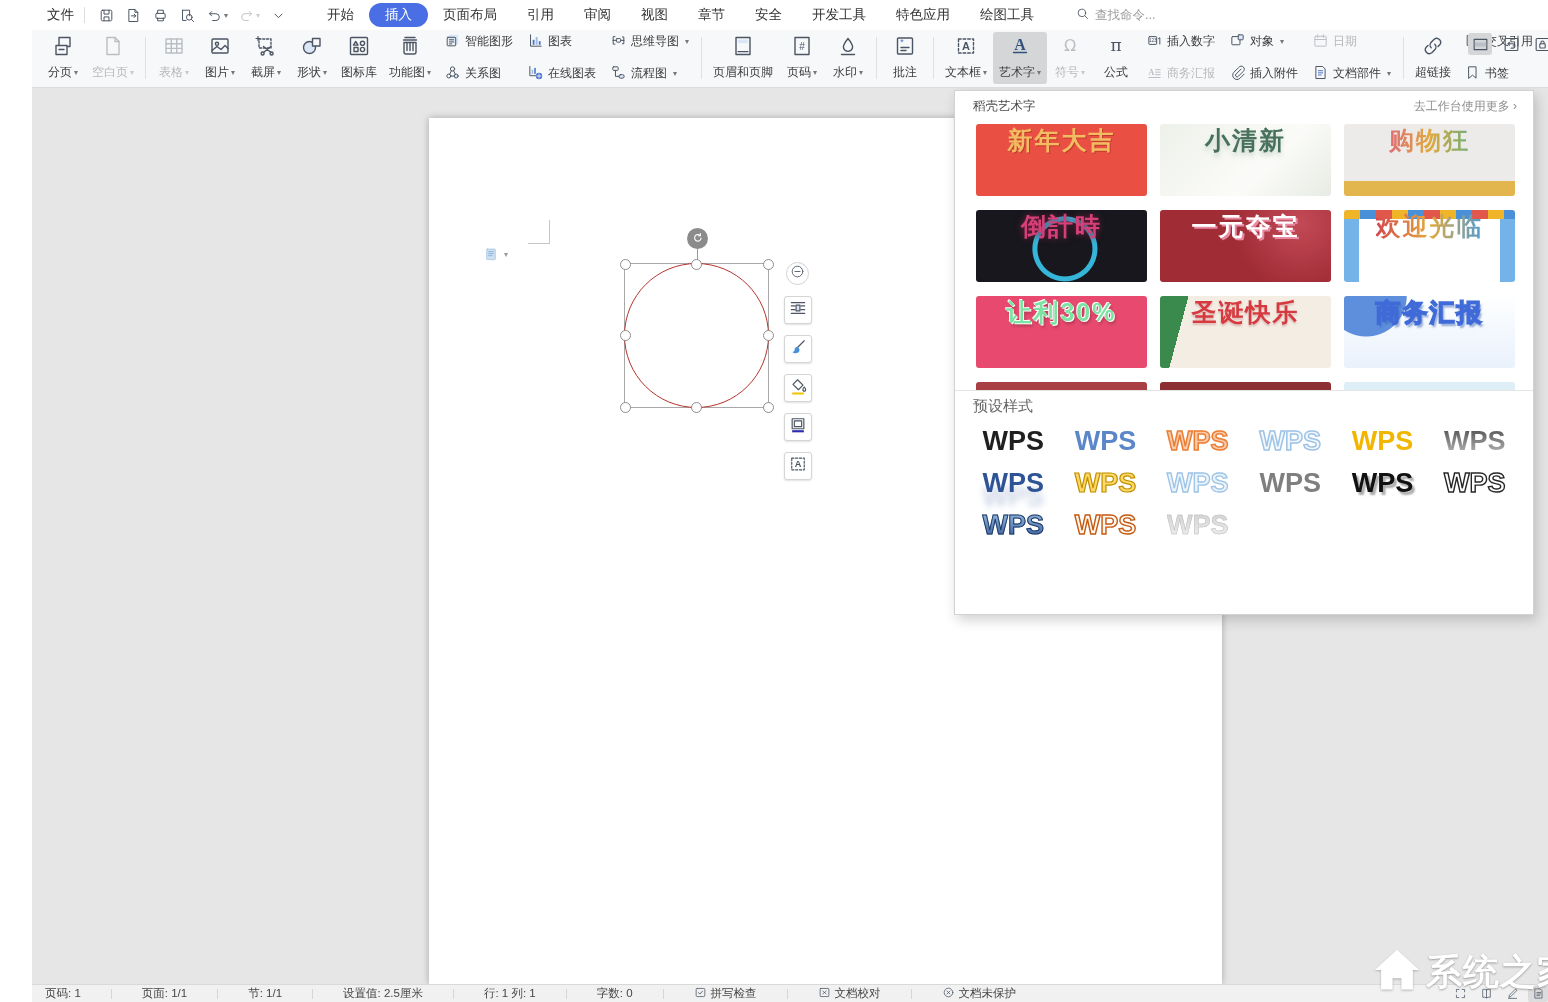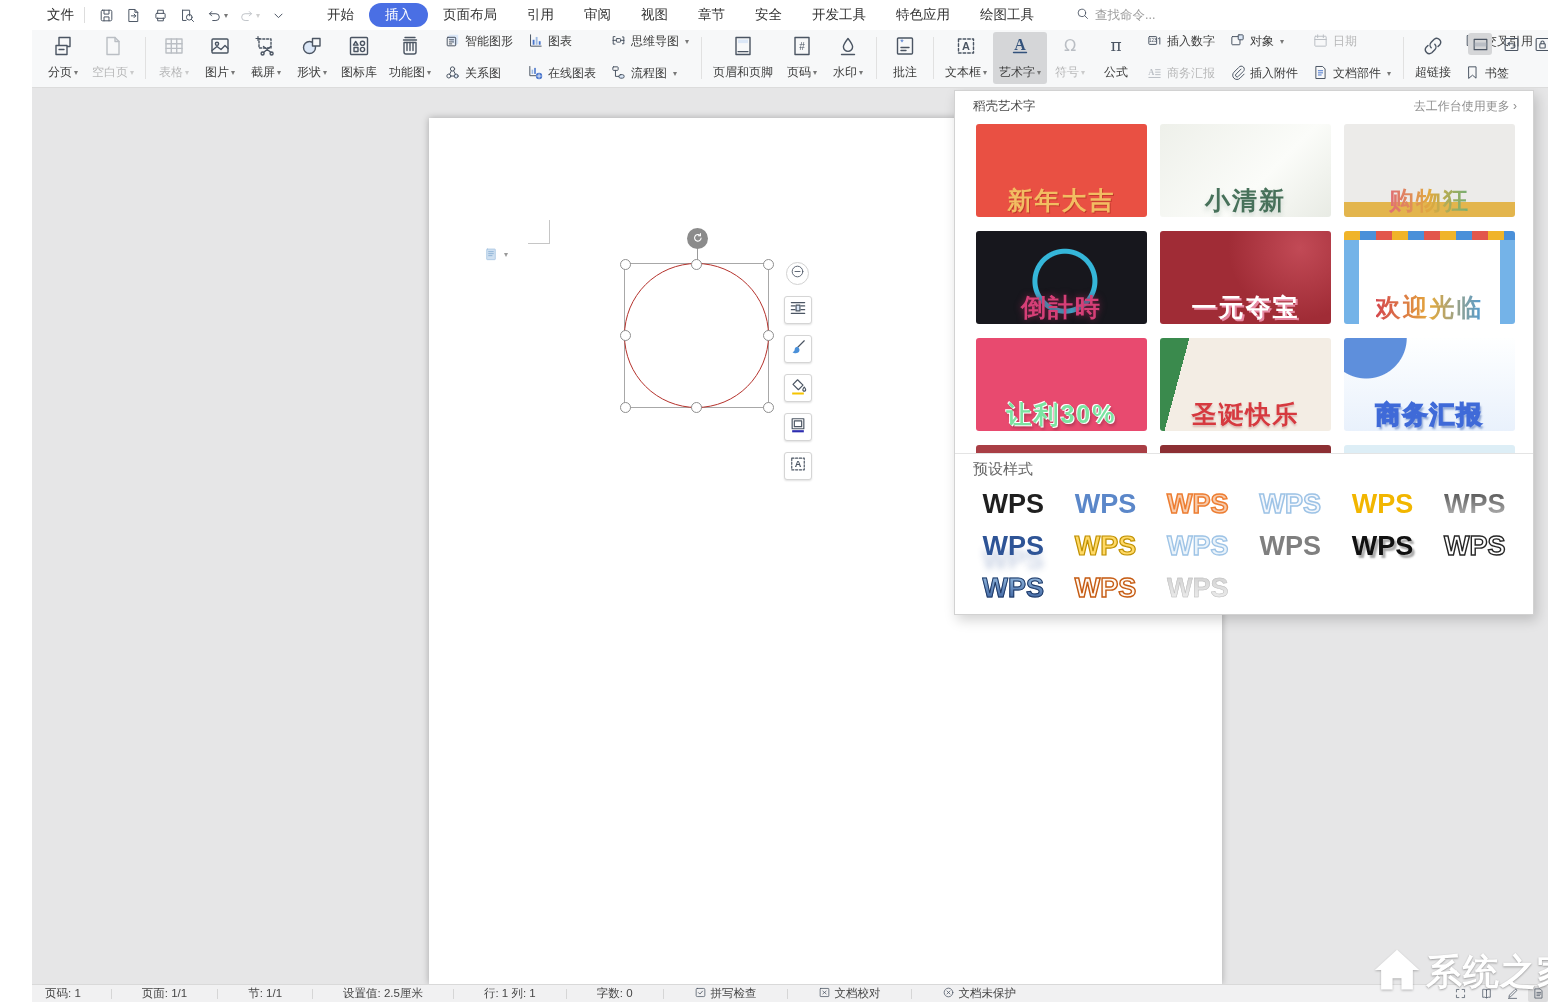--- a/index.html
+++ b/index.html
@@ -76,21 +76,21 @@
     cursor:pointer; margin-top:11px;}
   .ft-btn svg { width:20px; height:20px; }
 
   
   #wordart-panel { position:absolute; left:922px; top:90px; width:580px; height:525px;
     background:#fff; border:1px solid #d2d2d2; box-shadow:3px 5px 12px rgba(0,0,0,.18); z-index:30;}
   #wp-head { display:flex; justify-content:space-between; align-items:center; padding:7px 16px 3px 18px;}
   #wp-title { font-size:12.5px; color:#4a4a4a; }
   #wp-more { font-size:12px; color:#8f8f8f; cursor:pointer; }
   #thumbs { display:grid; grid-template-columns:repeat(3,171px); gap:14px 13px; padding:6px 0 0 21px;}
-  .thumb { height:93px; border-radius:3px; display:flex; align-items:flex-end; justify-content:center;
+  .thumb { height:72px; border-radius:3px; display:flex; align-items:flex-start; justify-content:center;
     cursor:pointer; overflow:hidden;}
   .thumb span { font-weight:800; font-size:25px; letter-spacing:2px; white-space:nowrap;}
   #thumb-sliver { display:grid; grid-template-columns:repeat(3,171px); gap:0 13px; padding:14px 0 0 21px; height:22px; overflow:hidden;}
   .sliver { height:8px; border-radius:3px 3px 0 0;}
   #wp-divider { border-top:1px solid #e4e4e4; margin:0; }
   #preset-title { font-size:15px; color:#666; padding:6px 18px 2px 18px;}
   #presets { display:grid; grid-template-columns:repeat(6,1fr); padding:2px 12px 8px 12px;}
   .preset { height:42px; display:flex; align-items:center; justify-content:center;
     font-weight:700; font-size:27px; cursor:pointer; border-radius:2px;}
 

